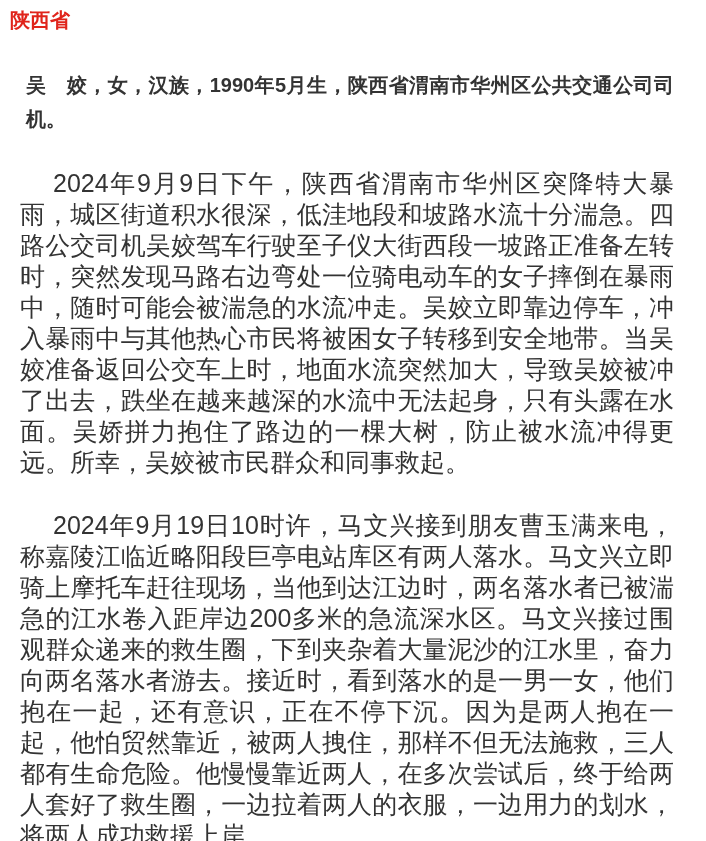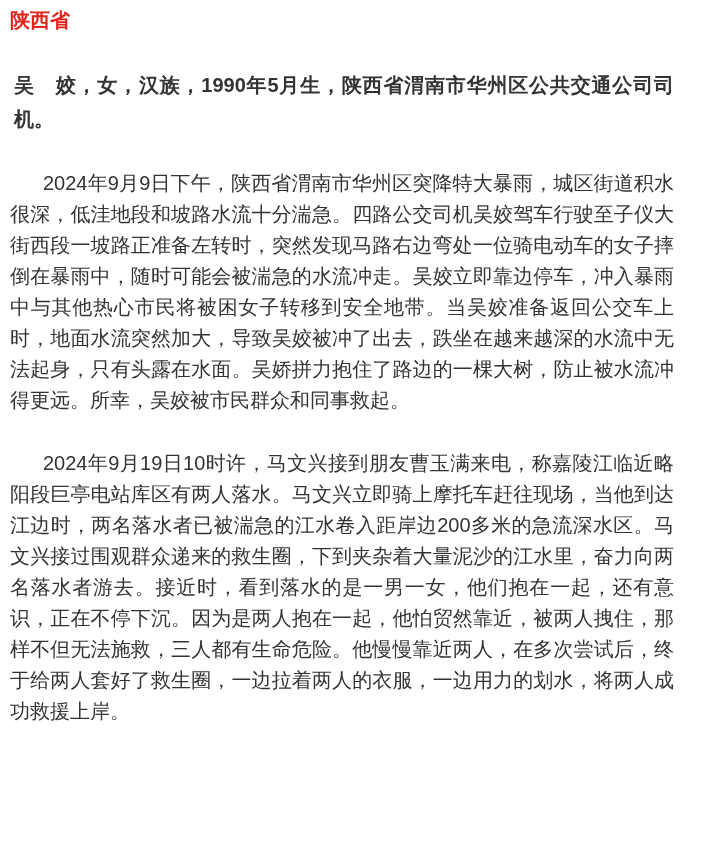--- a/index.html
+++ b/index.html
@@ -21,32 +21,32 @@
   }
   .province-heading {
     margin: 0;
     font-size: 20px;
     line-height: 24px;
     font-weight: 700;
     color: var(--accent-red, #e0241b);
     text-align: left;
   }
   .person-intro {
-    margin: 36px 0 0 4px;
+    margin: 36px 0 0 16px;
     font-size: 20px;
     line-height: 34px;
     font-weight: 700;
     text-align: justify;
     text-justify: inter-ideograph;
     word-break: break-all;
     overflow-wrap: break-word;
   }
   .story-paragraph {
-    margin: 32px 0 0 0;
-    font-size: 20px;
+    margin: 32px 0 0 10px;
+    font-size: 25px;
     line-height: 31px;
     font-weight: 400;
     text-align: justify;
     text-justify: inter-ideograph;
     word-break: break-all;
     overflow-wrap: break-word;
     text-indent: 33px;
   }
 </style>
 </head>

